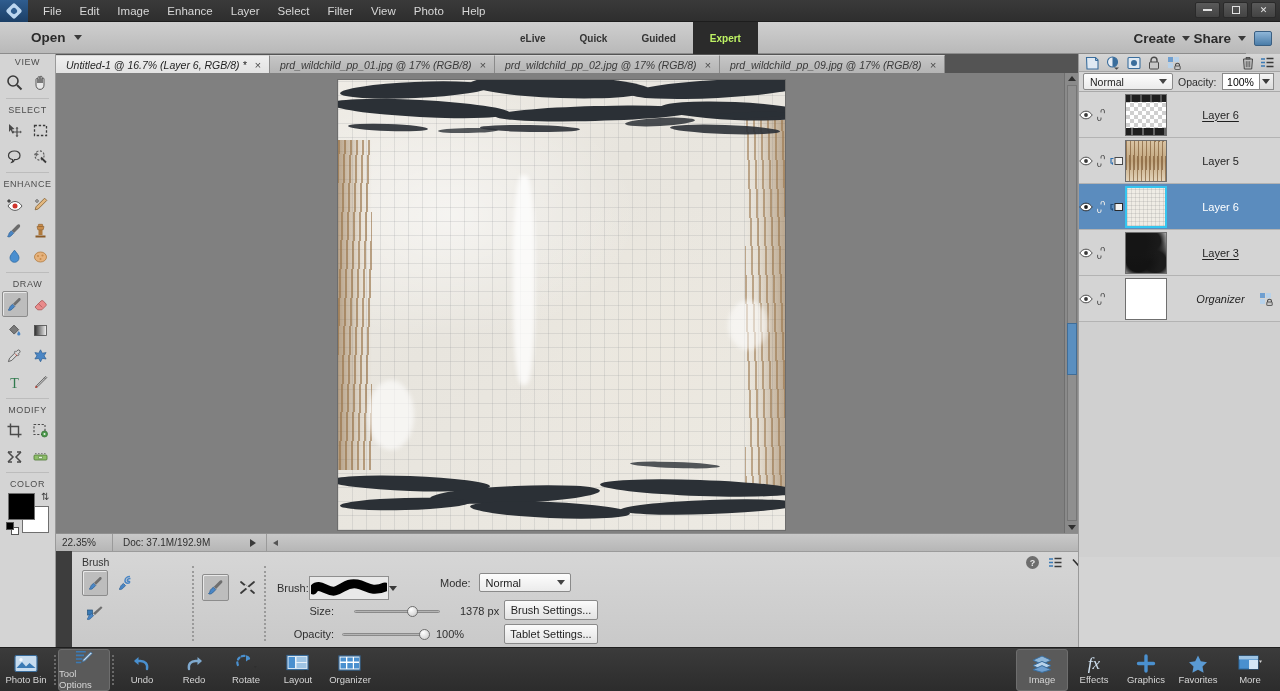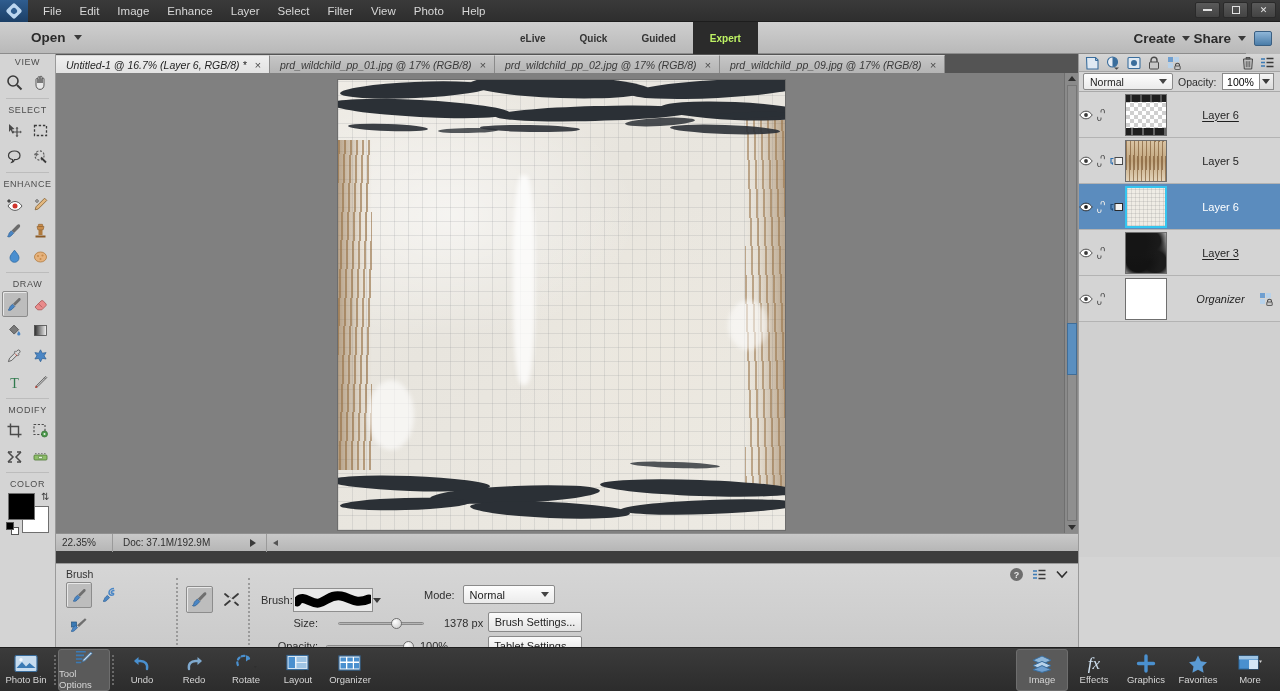--- a/index.html
+++ b/index.html
@@ -181,22 +181,22 @@
     background:#8a8a8a; border-left:1px solid #6f6f6f;
   }
   .vscroll .trk { position:absolute; left:2px; top:12px; width:10px; height:436px; background:#8f8f8f; border:1px solid #767676;}
   .vscroll .thb { position:absolute; left:2px; top:250px; width:10px; height:52px; background:#5a8fc0; border:1px solid #3f6d98;}
   .vscroll .ar { position:absolute; left:3px; width:0;height:0;border-left:4px solid transparent;border-right:4px solid transparent;}
   .vscroll .up { top:3px; border-bottom:5px solid #2f2f2f;}
   .vscroll .dn { bottom:3px; border-top:5px solid #2f2f2f;}
 
   
   .tooloptions {
-    position:absolute; left:56px; top:551px; width:1022px; height:96px;
-    background:linear-gradient(180deg,#d6d6d6,#c9c9c9); border-top:1px solid #9b9b9b;margin-top:12px;
+    position:absolute; left:72px; top:551px; width:1022px; height:96px;
+    background:linear-gradient(180deg,#d6d6d6,#c9c9c9); border-top:1px solid #9b9b9b;
   }
   .to-title { position:absolute; left:10px; top:4px; font-size:10.5px; color:#333; }
   .to-right-icons { position:absolute; right:10px; top:4px; display:flex; gap:10px; align-items:center; }
   .circ-q {
     width:13px;height:13px;border-radius:50%;background:#6d6d6d;color:#e8e8e8;
     font-size:9px; display:flex;align-items:center;justify-content:center; font-weight:bold;
   }
   .vdots { position:absolute; top:14px; bottom:6px; width:0; border-left:2px dotted #9a9a9a; }
   .brush-preview {
     width:80px;height:24px;background:#e9e9e9;border:1px solid #8f8f8f;

